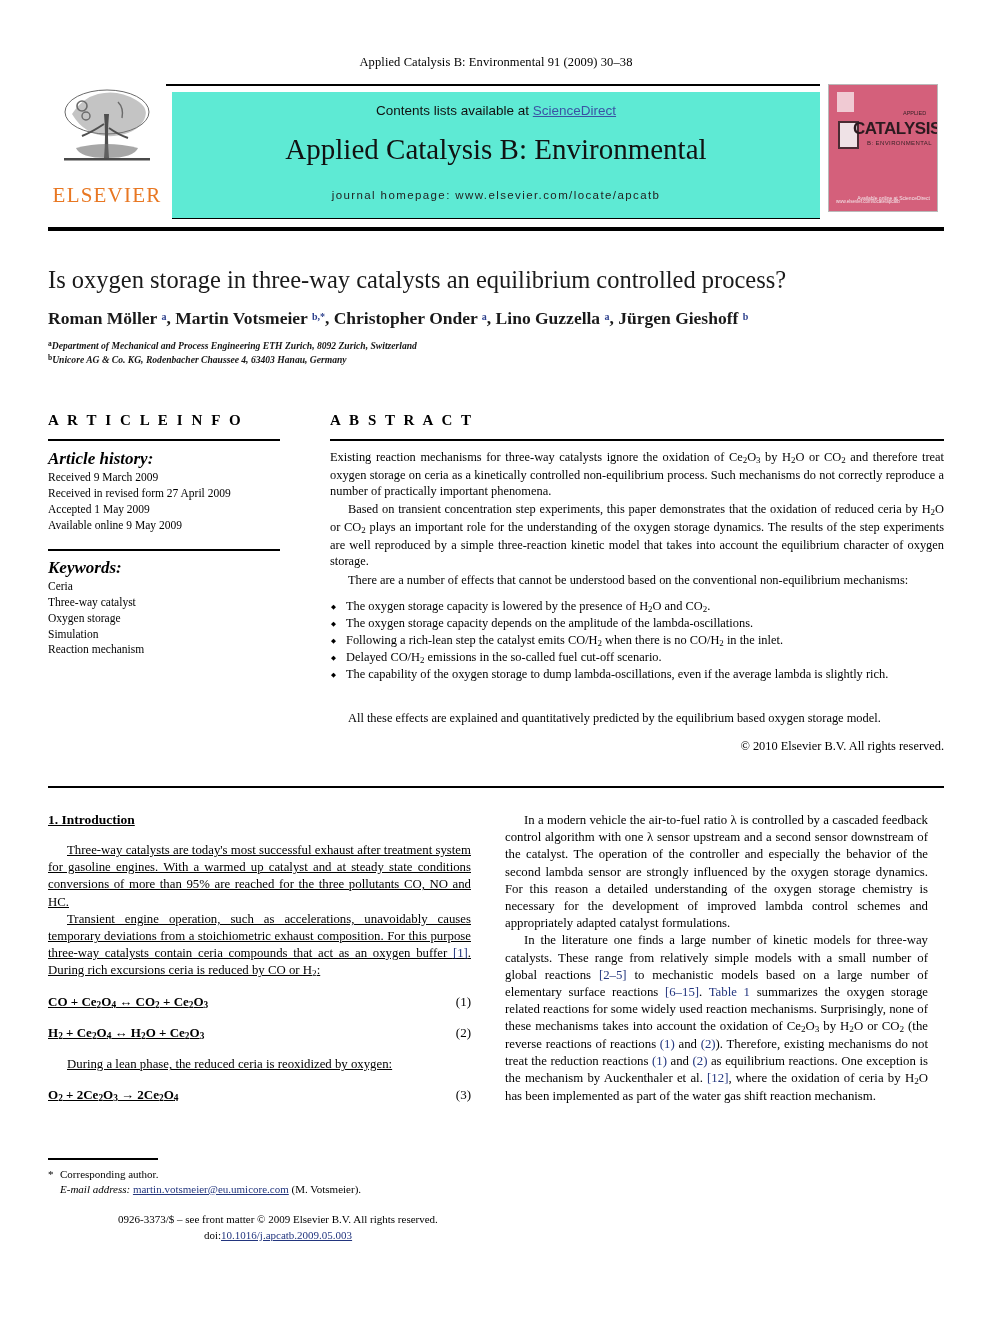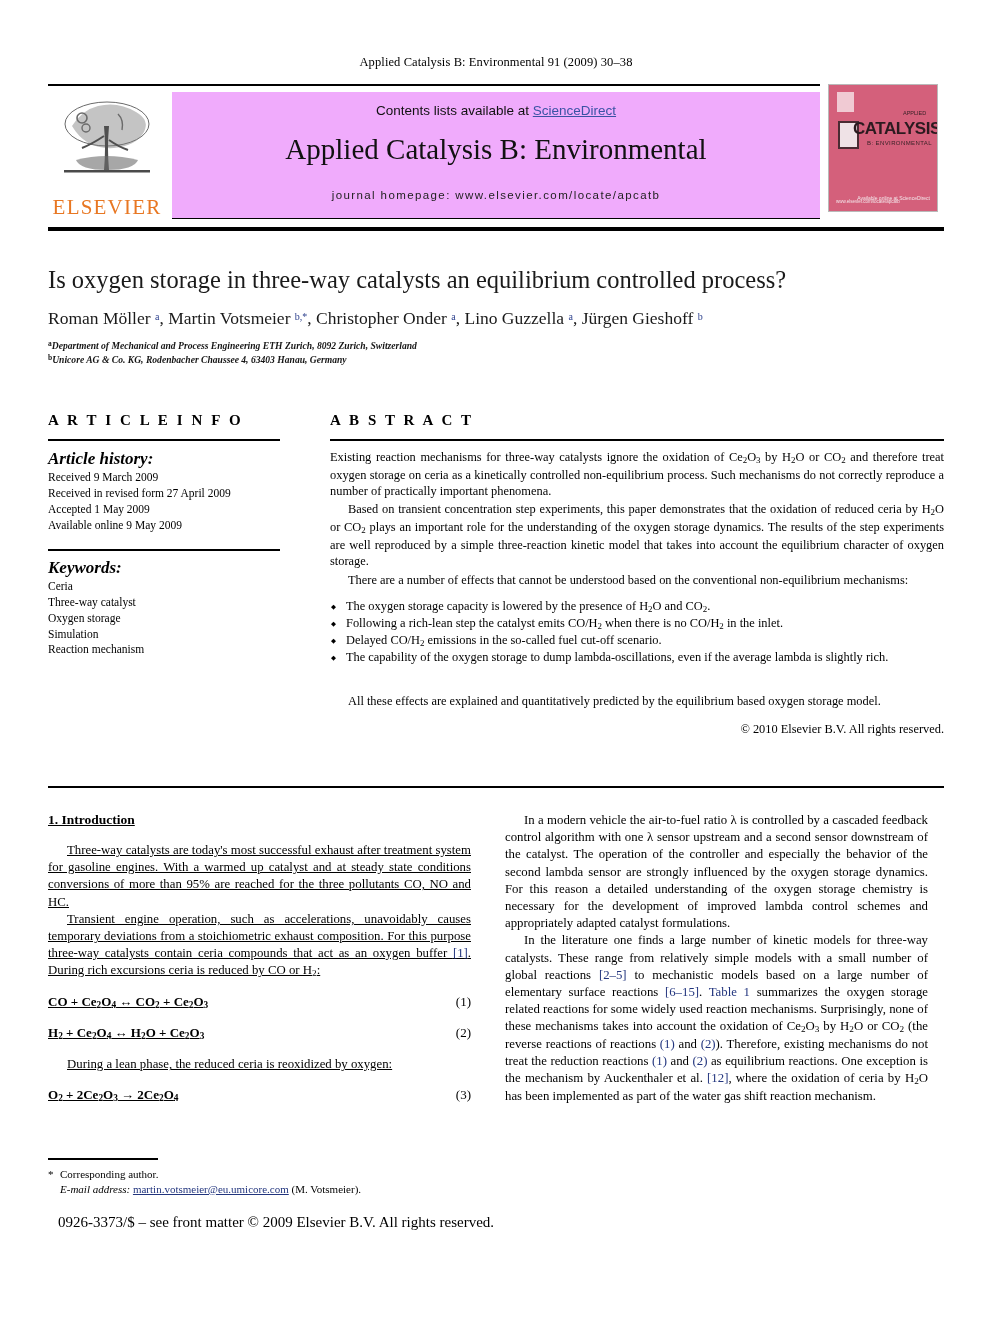--- a/index.html
+++ b/index.html
@@ -42,21 +42,21 @@
   .masthead-rule-top {
     position: absolute;
     top: 0;
     left: 0;
     width: 772px;
     height: 2px;
     background: #000;
   }
   .elsevier-logo {
     position: absolute;
-    top: 12px;
+    top: 0;
     left: 0;
     width: 118px;
     height: 126px;
     background: #ffffff;
   }
   .tree-box {
     position: absolute;
     top: 0;
     left: 4px;
     width: 110px;
@@ -72,21 +72,21 @@
     font-size: 21px;
     letter-spacing: 1.2px;
     color: #E87722;
   }
   .masthead-center {
     position: absolute;
     top: 8px;
     left: 124px;
     width: 648px;
     height: 126px;
-    background: #f0abfc;
+    background: #5eead4;
     border-bottom: 1px solid #000;
   }
   .contents-line {
     position: absolute;
     top: 11px;
     left: 0;
     width: 648px;
     text-align: center;
     font-family: "Liberation Sans", sans-serif;
     font-size: 13.5px;
@@ -207,20 +207,21 @@
     line-height: 1.15;
     color: #1a1a1a;
     margin: 0 0 14px 0;
     font-weight: normal;
   }
   .authors {
     font-size: 17.5px;
     line-height: 1.2;
     color: #1a1a1a;
     margin: 0 0 10px 0;
+    font-weight: bold;
   }
   .authors sup { font-size: 10px; color: #2b3f8c; }
   .affil {
     font-family: "Liberation Serif", serif;
     font-style: italic;
     font-weight: bold;
     font-size: 9.6px;
     line-height: 1.45;
     color: #151515;
   }
@@ -350,25 +351,26 @@
     width: 423px;
   }
   .fn-rule { width: 110px; height: 1.6px; background: #000; margin-bottom: 7px; }
   .fn-line { font-size: 11px; line-height: 1.4; padding-left: 12px; position: relative; }
   .fn-star { position: absolute; left: 0; top: 0; }
   .fn-line i { font-style: italic; }
   .fn-mail { color: #22357e; }
 
   .imprint {
     position: absolute;
-    left: 58px;
+    left: 48px;
     top: 1212px;
     width: 460px;
-    font-size: 15px;
+    font-size: 11px;
     line-height: 1.45;
+    text-align: center;
   }
   .doi-link { color: #22357e; }
 
   sub { font-size: 0.72em; vertical-align: -0.22em; }
   sup { font-size: 0.72em; vertical-align: 0.42em; }
 </style>
 </head>
 <body>
 
 <div class="page">
@@ -452,20 +454,21 @@
     </div>
 
     <div class="col-abs">
       <div class="sec-label">A B S T R A C T</div>
       <div class="hr-thin"></div>
       <p class="abs-p">Existing reaction mechanisms for three-way catalysts ignore the oxidation of Ce<sub>2</sub>O<sub>3</sub> by H<sub>2</sub>O or CO<sub>2</sub> and therefore treat oxygen storage on ceria as a kinetically controlled non-equilibrium process. Such mechanisms do not correctly reproduce a number of practically important phenomena.</p>
       <p class="abs-p indent">Based on transient concentration step experiments, this paper demonstrates that the oxidation of reduced ceria by H<sub>2</sub>O or CO<sub>2</sub> plays an important role for the understanding of the oxygen storage dynamics. The results of the step experiments are well reproduced by a simple three-reaction kinetic model that takes into account the equilibrium character of oxygen storage.</p>
       <p class="abs-p indent">There are a number of effects that cannot be understood based on the conventional non-equilibrium mechanisms:</p>
       <ul class="abs-list">
         <li>The oxygen storage capacity is lowered by the presence of H<sub>2</sub>O and CO<sub>2</sub>.</li>
+        <li>The oxygen storage capacity depends on the amplitude of the lambda-oscillations.</li>
         <li>Following a rich-lean step the catalyst emits CO/H<sub>2</sub> when there is no CO/H<sub>2</sub> in the inlet.</li>
         <li>Delayed CO/H<sub>2</sub> emissions in the so-called fuel cut-off scenario.</li>
         <li>The capability of the oxygen storage to dump lambda-oscillations, even if the average lambda is slightly rich.</li>
       </ul>
       <p class="abs-final">All these effects are explained and quantitatively predicted by the equilibrium based oxygen storage model.</p>
       <div class="abs-copy">© 2010 Elsevier B.V. All rights reserved.</div>
     </div>
 
   </div>
 
@@ -511,15 +514,18 @@
     </div>
     <div class="fn-line">
       <i>E-mail address:</i>
       <a class="fn-mail" href="#">martin.votsmeier@eu.umicore.com</a>
       <span>(M. Votsmeier).</span>
     </div>
   </div>
 
   <div class="imprint">
     <div>0926-3373/$ – see front matter © 2009 Elsevier B.V. All rights reserved.</div>
+    <div>
+      <span>doi:</span><a class="doi-link" href="#">10.1016/j.apcatb.2009.05.003</a>
+    </div>
   </div>
 
 </div>
 
 </body></html>

